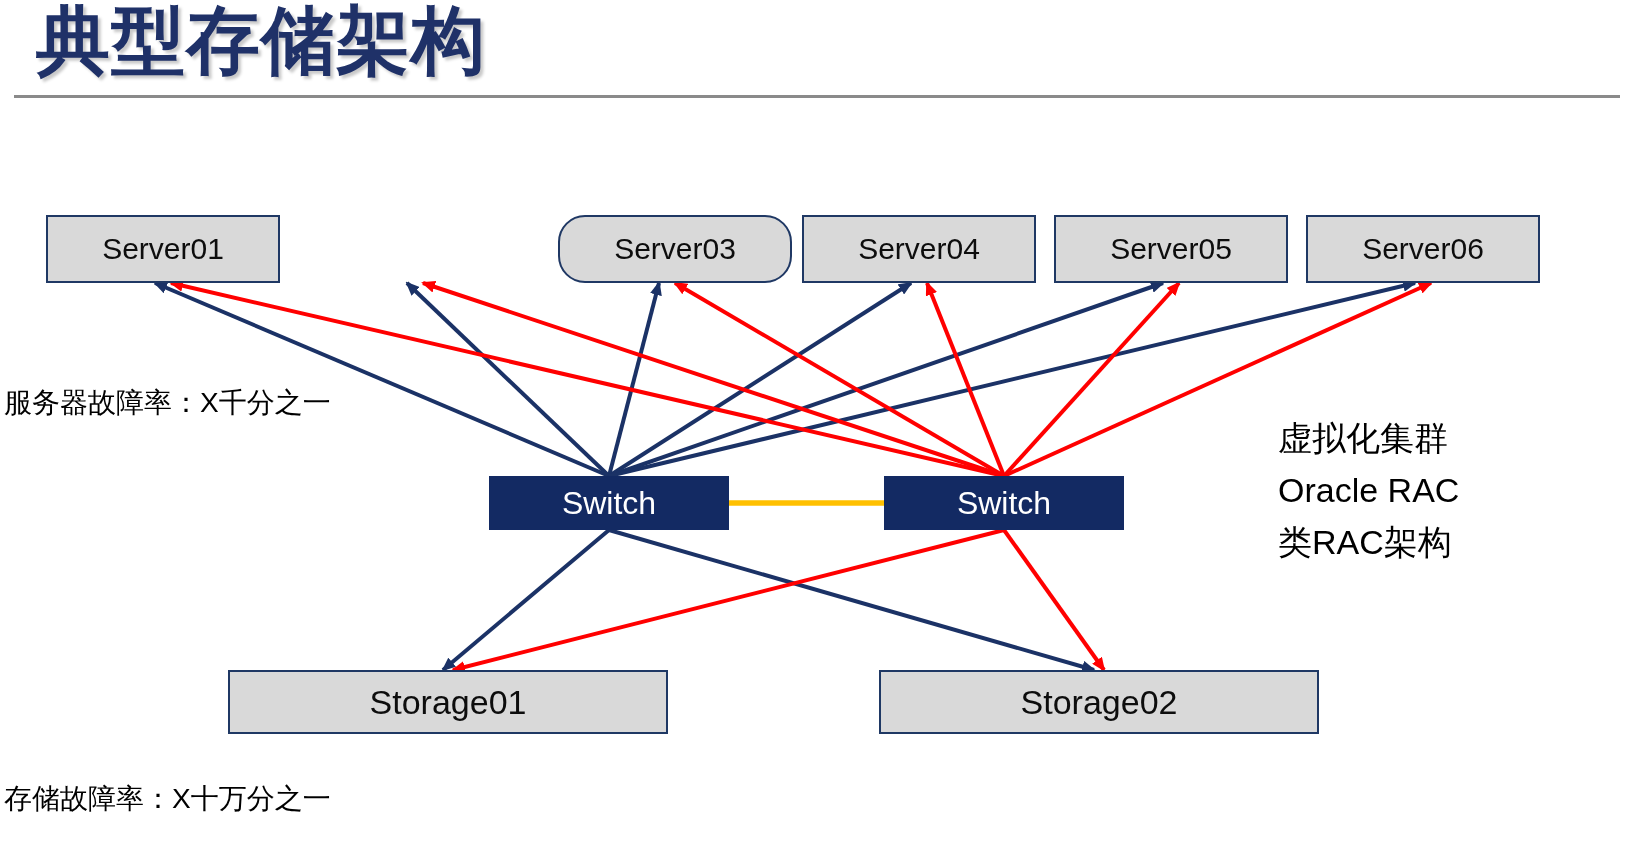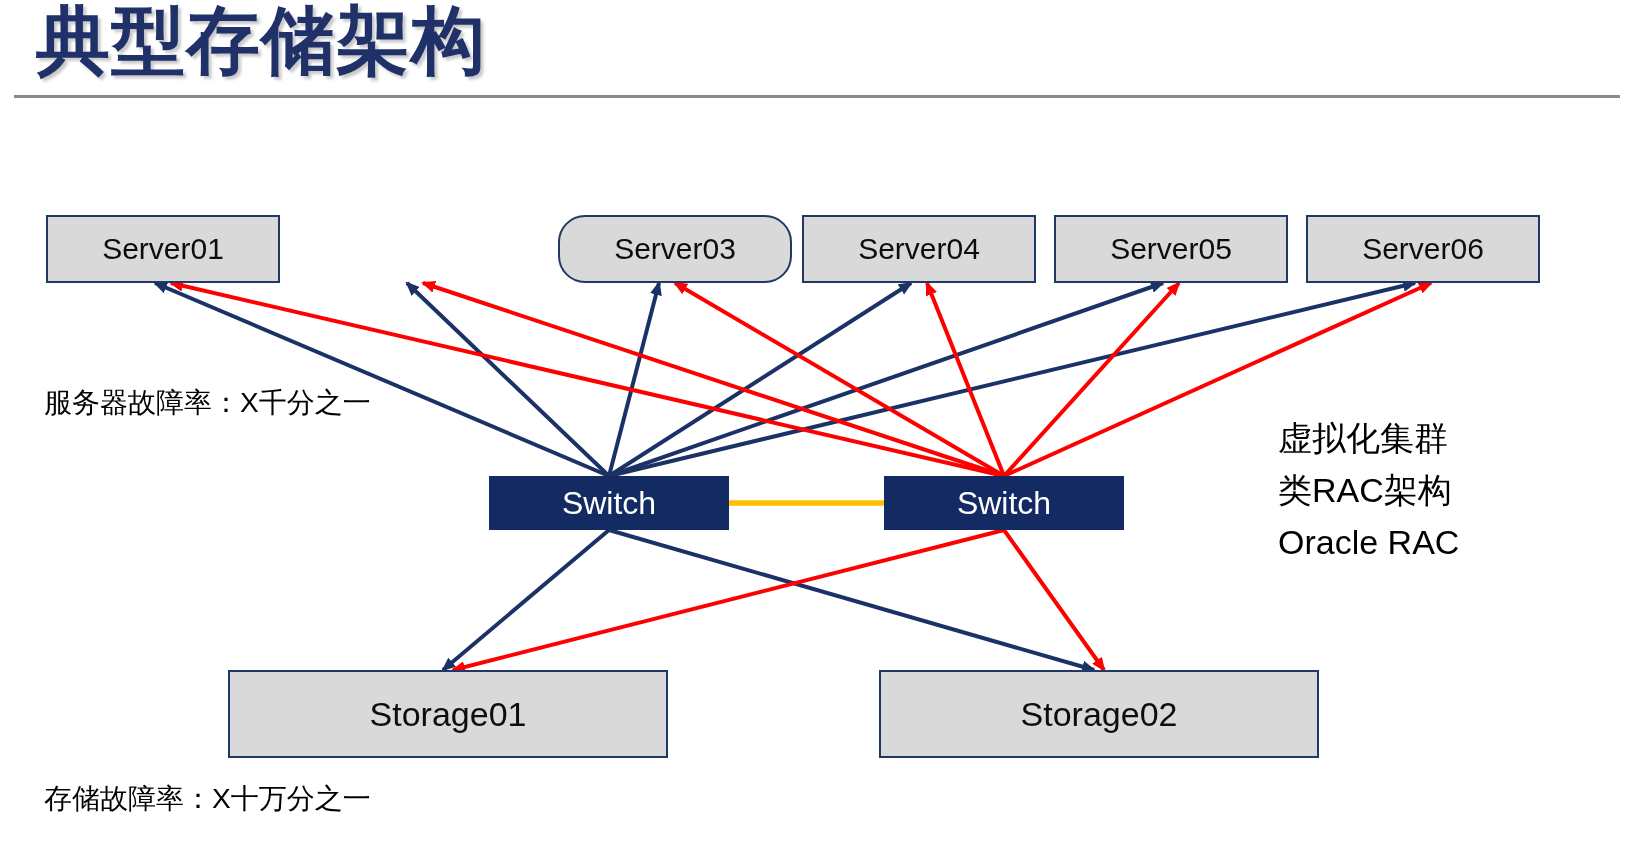--- a/index.html
+++ b/index.html
@@ -35,28 +35,28 @@
 
   .switch{
     width:240px;height:54px;top:476px;
     background:var(--switch-fill,#132A63);
     color:var(--switch-text,#ffffff);
     font-size:32px;
   }
   #sw1{left:489px;} #sw2{left:884px;}
 
   .storage{
-    width:440px;height:88px;top:670px;
+    width:440px;height:64px;top:670px;
     background:var(--node-fill,#D9D9D9);
     border:2px solid var(--node-border,#1F3864);
     font-size:34px;color:#0d0d0d;
   }
   #st1{left:228px;} #st2{left:879px;}
 
-  .note{position:absolute;color:var(--label,#000);white-space:nowrap;margin-left:40px;}
+  .note{position:absolute;color:var(--label,#000);white-space:nowrap;}
   .note-left{left:4px;top:384px;font-size:28px;}
   .note-bottom{left:4px;top:780px;font-size:28px;}
   .note-right{
     position:absolute;left:1278px;top:412px;width:246px;
     font-size:34px;line-height:52px;text-align:left;color:var(--label,#000);
   }
 </style>
 </head>
 <body>
 
@@ -105,17 +105,17 @@
   <div class="node switch" id="sw2">Switch</div>
 
   <div class="node storage" id="st1">Storage01</div>
   <div class="node storage" id="st2">Storage02</div>
 
   <div class="note note-left">服务器故障率：X千分之一</div>
   <div class="note note-bottom">存储故障率：X十万分之一</div>
 
   <div class="note-right">
     <div>虚拟化集群</div>
+    <div>Oracle RAC</div>
     <div>类RAC架构</div>
-    <div>Oracle RAC</div>
   </div>
 
 </div>
 
 </body></html>

